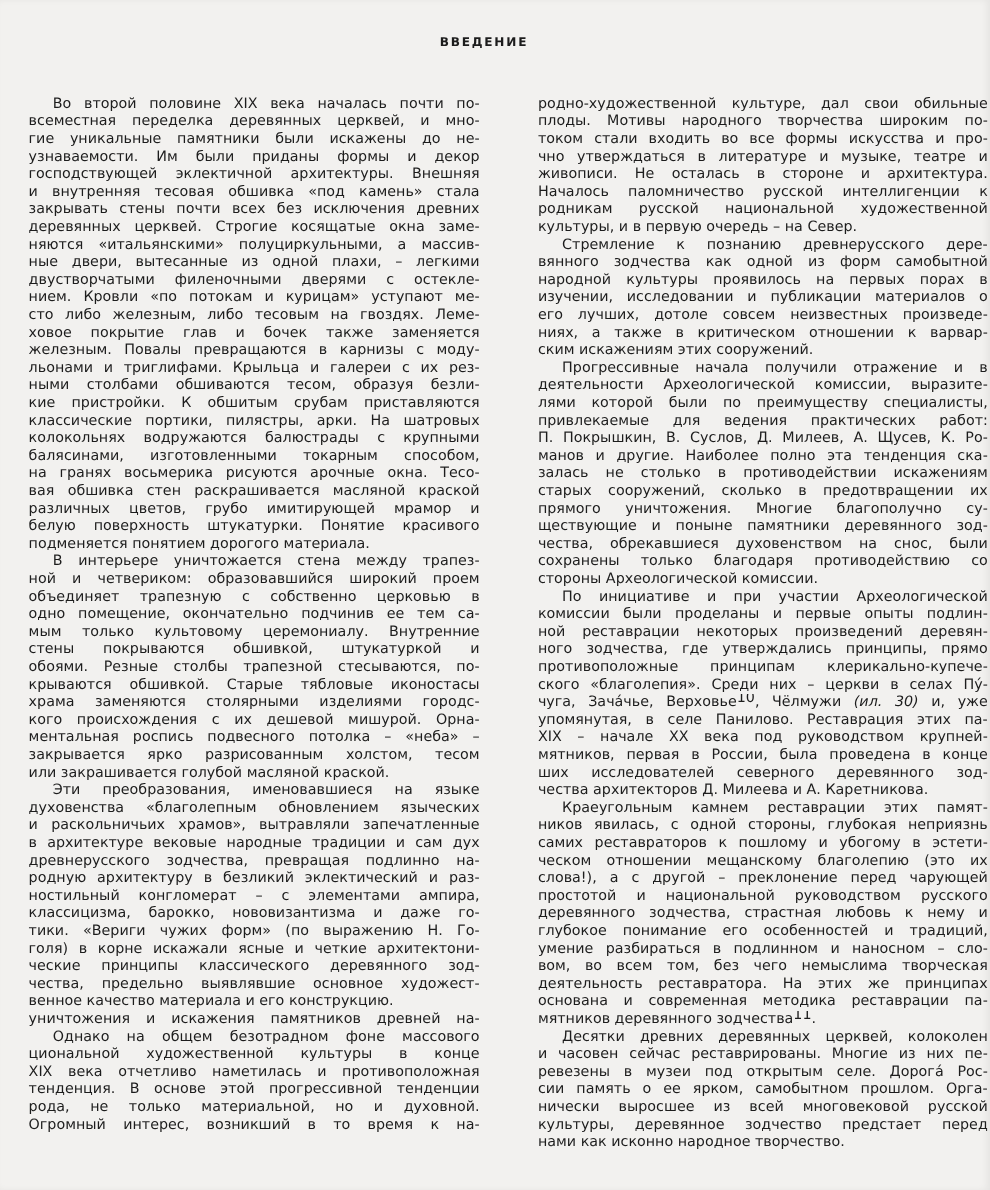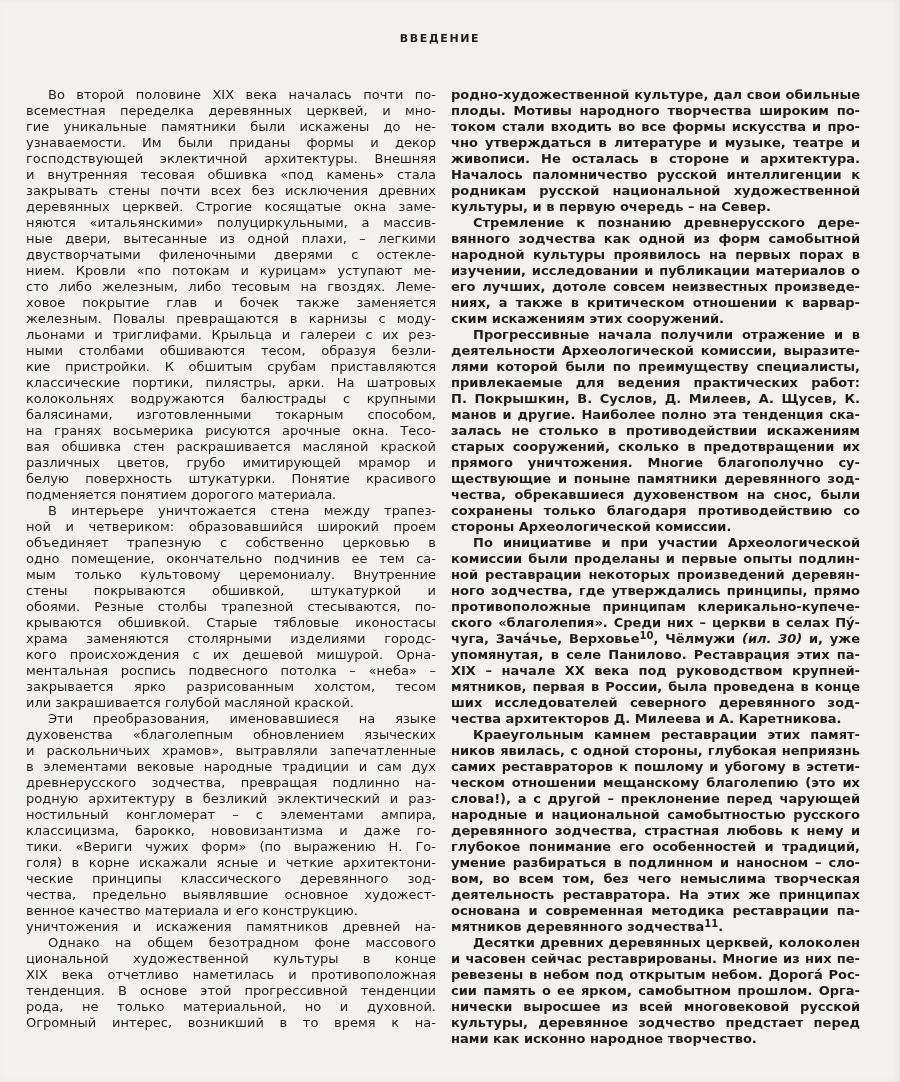--- a/index.html
+++ b/index.html
@@ -18,33 +18,33 @@
     font-size:11px;font-weight:bold;letter-spacing:1.6px;
     color:#1c1c1c;
   }
   .col{
     position:absolute;top:50px;
     font-size:13px;line-height:16px;
     text-rendering:optimizeLegibility;
     margin-top:37px;
   }
   #col-left{left:26px;width:410px;}
-  #col-right{left:451px;width:409px;font-weight:bold;}
+  #col-right{left:489px;width:409px;}
   .para{margin:0;padding:0;}
   .line{
     height:16px;overflow:hidden;
     text-align:justify;
     -moz-text-align-last:justify;
     text-align-last:justify;
     white-space:normal;
   }
   .line.end{text-align-last:left;-moz-text-align-last:left;}
   .line.first-indent{text-indent:22px;}
   .s-i{font-style:italic;}
-  .s-sup{font-size:10px;vertical-align:4px;line-height:0;}
+  .s-sup{font-size:13px;vertical-align:4px;line-height:0;}
 </style>
 </head>
 <body>
 
 <div class="page">
   <div class="header">ВВЕДЕНИЕ</div>
   <div class="col" id="col-left">
       <div class="para">
         <div class="line first-indent"><span>Во второй половине XIX века началась почти по-</span></div>
         <div class="line"><span>всеместная переделка деревянных церквей, и мно-</span></div>
@@ -85,21 +85,21 @@
         <div class="line"><span>храма заменяются столярными изделиями городс-</span></div>
         <div class="line"><span>кого происхождения с их дешевой мишурой. Орна-</span></div>
         <div class="line"><span>ментальная роспись подвесного потолка – «неба» –</span></div>
         <div class="line"><span>закрывается ярко разрисованным холстом, тесом</span></div>
         <div class="line end"><span>или закрашивается голубой масляной краской.</span></div>
       </div>
       <div class="para">
         <div class="line first-indent"><span>Эти преобразования, именовавшиеся на языке</span></div>
         <div class="line"><span>духовенства «благолепным обновлением языческих</span></div>
         <div class="line"><span>и раскольничьих храмов», вытравляли запечатленные</span></div>
-        <div class="line"><span>в элементами вековые народные традиции и сам дух</span></div>
+        <div class="line"><span>в архитектуре вековые народные традиции и сам дух</span></div>
         <div class="line"><span>древнерусского зодчества, превращая подлинно на-</span></div>
         <div class="line"><span>родную архитектуру в безликий эклектический и раз-</span></div>
         <div class="line"><span>ностильный конгломерат – с элементами ампира,</span></div>
         <div class="line"><span>классицизма, барокко, нововизантизма и даже го-</span></div>
         <div class="line"><span>тики. «Вериги чужих форм» (по выражению Н. Го-</span></div>
         <div class="line"><span>голя) в корне искажали ясные и четкие архитектони-</span></div>
         <div class="line"><span>ческие принципы классического деревянного зод-</span></div>
         <div class="line"><span>чества, предельно выявлявшие основное художест-</span></div>
         <div class="line end"><span>венное качество материала и его конструкцию.</span></div>
       </div>
@@ -161,32 +161,32 @@
         <div class="line"><span>мятников, первая в России, была проведена в конце</span></div>
         <div class="line"><span>ших исследователей северного деревянного зод-</span></div>
         <div class="line end"><span>чества архитекторов Д. Милеева и А. Каретникова.</span></div>
       </div>
       <div class="para">
         <div class="line first-indent"><span>Краеугольным камнем реставрации этих памят-</span></div>
         <div class="line"><span>ников явилась, с одной стороны, глубокая неприязнь</span></div>
         <div class="line"><span>самих реставраторов к пошлому и убогому в эстети-</span></div>
         <div class="line"><span>ческом отношении мещанскому благолепию (это их</span></div>
         <div class="line"><span>слова!), а с другой – преклонение перед чарующей</span></div>
-        <div class="line"><span>народные и национальной самобытностью русского</span></div>
+        <div class="line"><span>простотой и национальной руководством русского</span></div>
         <div class="line"><span>деревянного зодчества, страстная любовь к нему и</span></div>
         <div class="line"><span>глубокое понимание его особенностей и традиций,</span></div>
         <div class="line"><span>умение разбираться в подлинном и наносном – сло-</span></div>
         <div class="line"><span>вом, во всем том, без чего немыслима творческая</span></div>
         <div class="line"><span>деятельность реставратора. На этих же принципах</span></div>
         <div class="line"><span>основана и современная методика реставрации па-</span></div>
         <div class="line end"><span>мятников деревянного зодчества</span><span class="s-sup">11</span><span>.</span></div>
       </div>
       <div class="para">
         <div class="line first-indent"><span>Десятки древних деревянных церквей, колоколен</span></div>
         <div class="line"><span>и часовен сейчас реставрированы. Многие из них пе-</span></div>
-        <div class="line"><span>ревезены в небом под открытым небом. Дорога́ Рос-</span></div>
+        <div class="line"><span>ревезены в музеи под открытым селе. Дорога́ Рос-</span></div>
         <div class="line"><span>сии память о ее ярком, самобытном прошлом. Орга-</span></div>
         <div class="line"><span>нически выросшее из всей многовековой русской</span></div>
         <div class="line"><span>культуры, деревянное зодчество предстает перед</span></div>
         <div class="line end"><span>нами как исконно народное творчество.</span></div>
       </div>
     </div>
 </div>
 
 </body></html>

